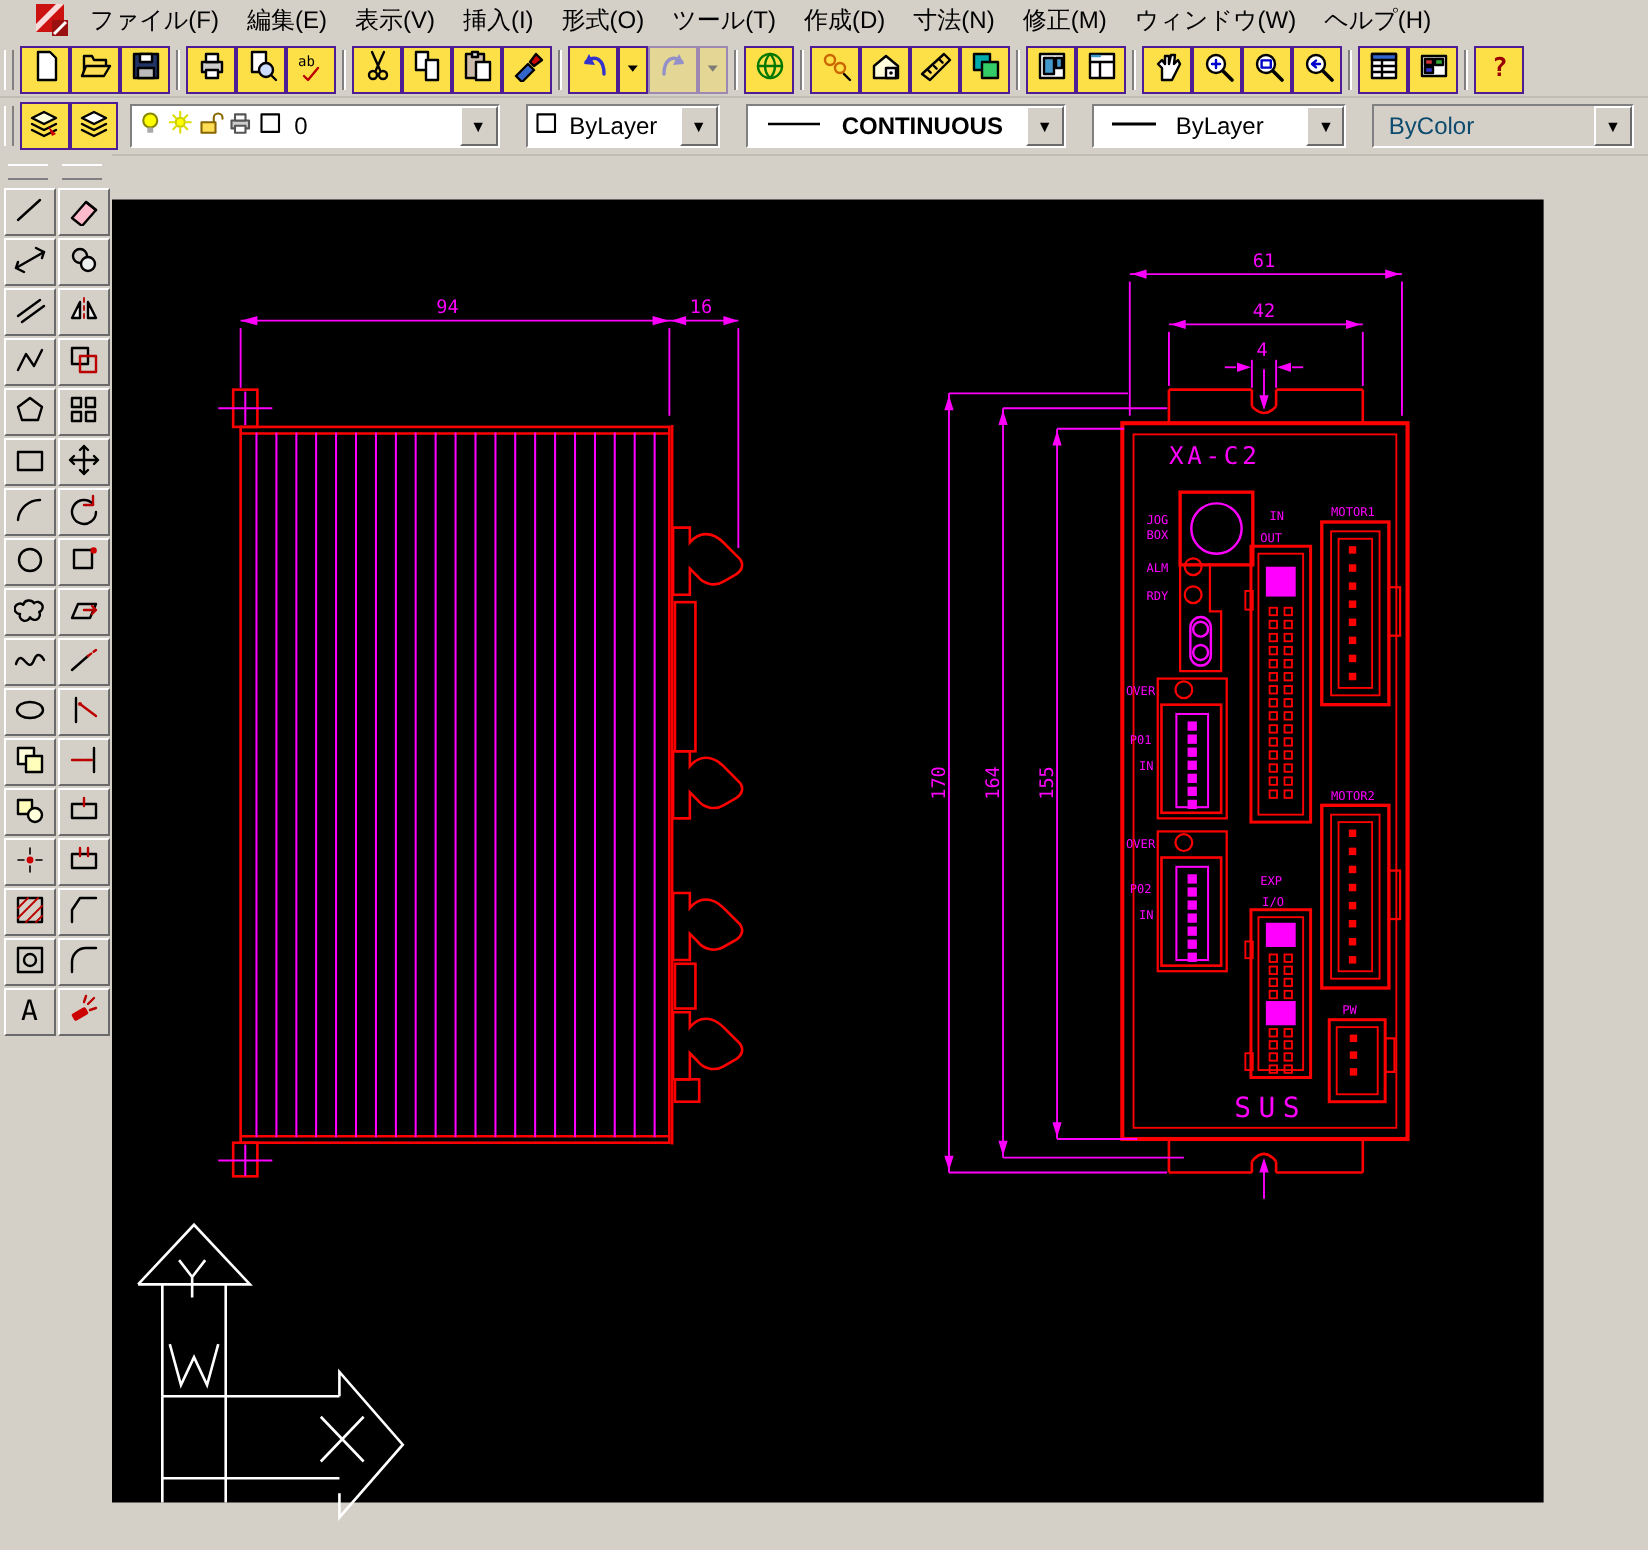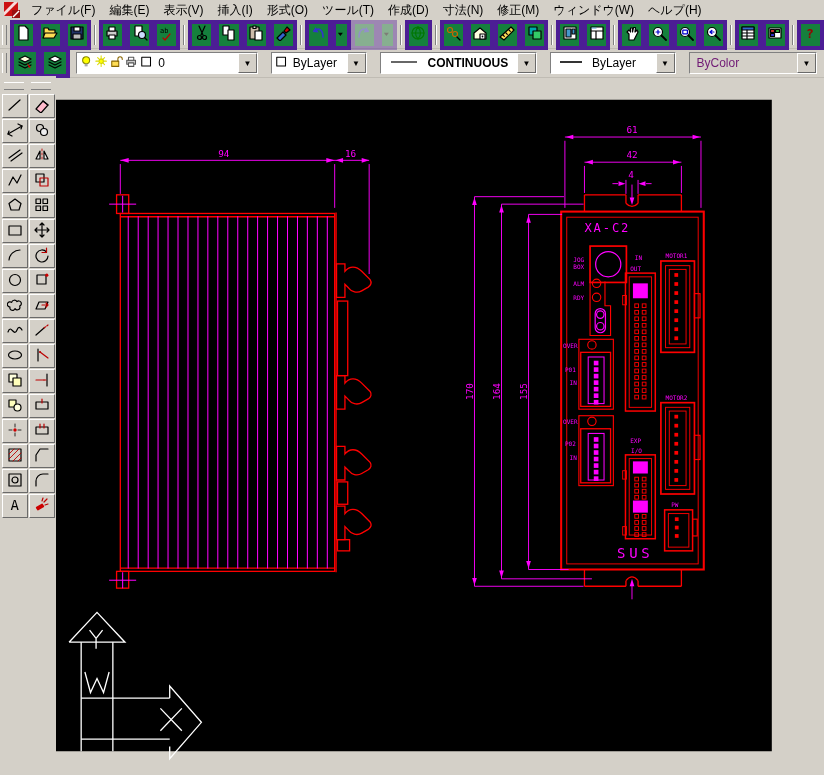--- a/index.html
+++ b/index.html
@@ -1,37 +1,37 @@
 <!DOCTYPE html>
 <html><head>
 <meta charset="utf-8">
 <style>
   html,body{margin:0;padding:0}
   body{width:824px;height:775px;overflow:hidden;background:#d4d0c8;
        font-family:"Liberation Sans",sans-serif;font-size:12px;color:#000;position:relative}
   
-  #menubar{height:20px;display:flex;align-items:center;padding-left:2px;background:#d4d0c8;border-bottom:1px solid #d4d0c8}
+  #menubar{height:20px;display:flex;align-items:center;padding-left:16px;background:#d4d0c8;border-bottom:1px solid #d4d0c8}
   .appicon{width:16px;height:16px;margin:0 4px 0 2px;position:relative}
   .menu-item{padding:2px 7px;cursor:default}
   #toolbar{height:27px;display:flex;align-items:center;background:#d4d0c8;border-bottom:1px solid #c0bcb4}
   #propbar{height:28px;display:flex;align-items:center;background:#d4d0c8;border-bottom:1px solid #c0bcb4}
   .grip{width:3px;height:20px;margin:0 3px 0 2px;border-left:1px solid #fff;border-right:1px solid #808080}
   .sep{width:1px;height:20px;background:#808080;border-right:1px solid #fff;margin:0 3px}
   .tbtn{width:23px;height:22px;display:flex;align-items:center;justify-content:center;
-        border:4px solid #4c1d95;background:#15803d}
+        border:1px solid #4c1d95;background:#fde047}
   .tbtn.narrow{width:13px}
   .tbtn.disabled{opacity:.4}
   
   .combo{height:20px;background:#fff;border:1px solid;border-color:#808080 #fff #fff #808080;
          display:flex;align-items:center;margin-right:7px;position:relative}
   .combo .val{flex:1;padding-left:4px;font-size:12px;font-family:"Liberation Sans",sans-serif;white-space:nowrap;overflow:hidden}
   .combo .arrow{width:17px;height:18px;background:#d4d0c8;border:1px solid;border-color:#fff #6a6a6a #6a6a6a #fff;
                 display:flex;align-items:center;justify-content:center;font-size:8px}
   .combo.disabled{background:#d4d0c8}
-  .combo.disabled .val{color:#701a75}
+  .combo.disabled .val{color:#0c4a6e}
   .combo .icons{display:flex;align-items:center;gap:1px;padding-left:3px}
   
   #dock{position:absolute;left:0;top:76px;width:56px;height:699px;background:#d4d0c8}
   .pcol{position:absolute;top:4px;width:26px}
   .pcol .pgrip{height:6px;margin:2px 3px 4px 3px;border-top:1px solid #fff;border-bottom:1px solid #808080}
   .pbtn{width:24px;height:22px;margin:0 0 1px 1px;display:flex;align-items:center;justify-content:center;
         background:#d4d0c8;border:1px solid;border-color:#fff #6a6a6a #6a6a6a #fff}
   
   #canvas{position:absolute;left:56px;top:76px}
   text{font-family:"DejaVu Sans Mono","Liberation Mono",monospace}

